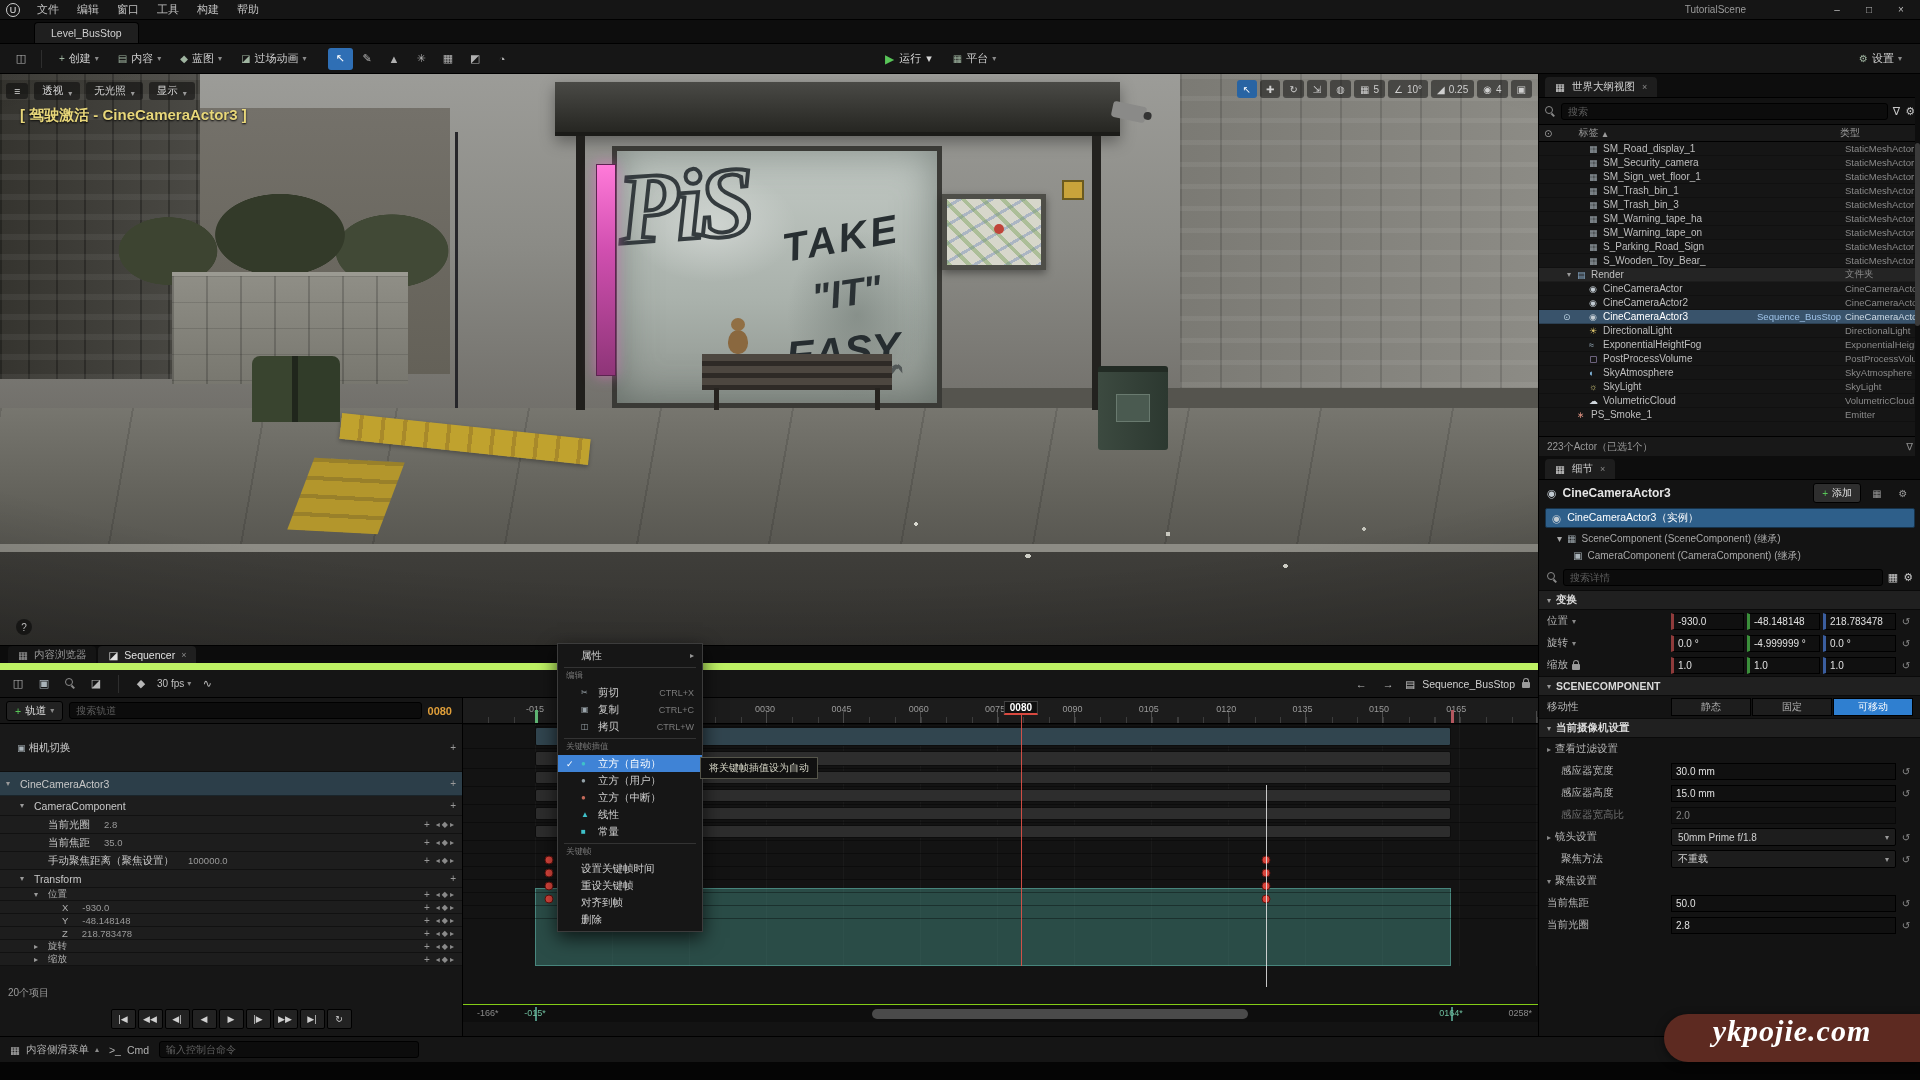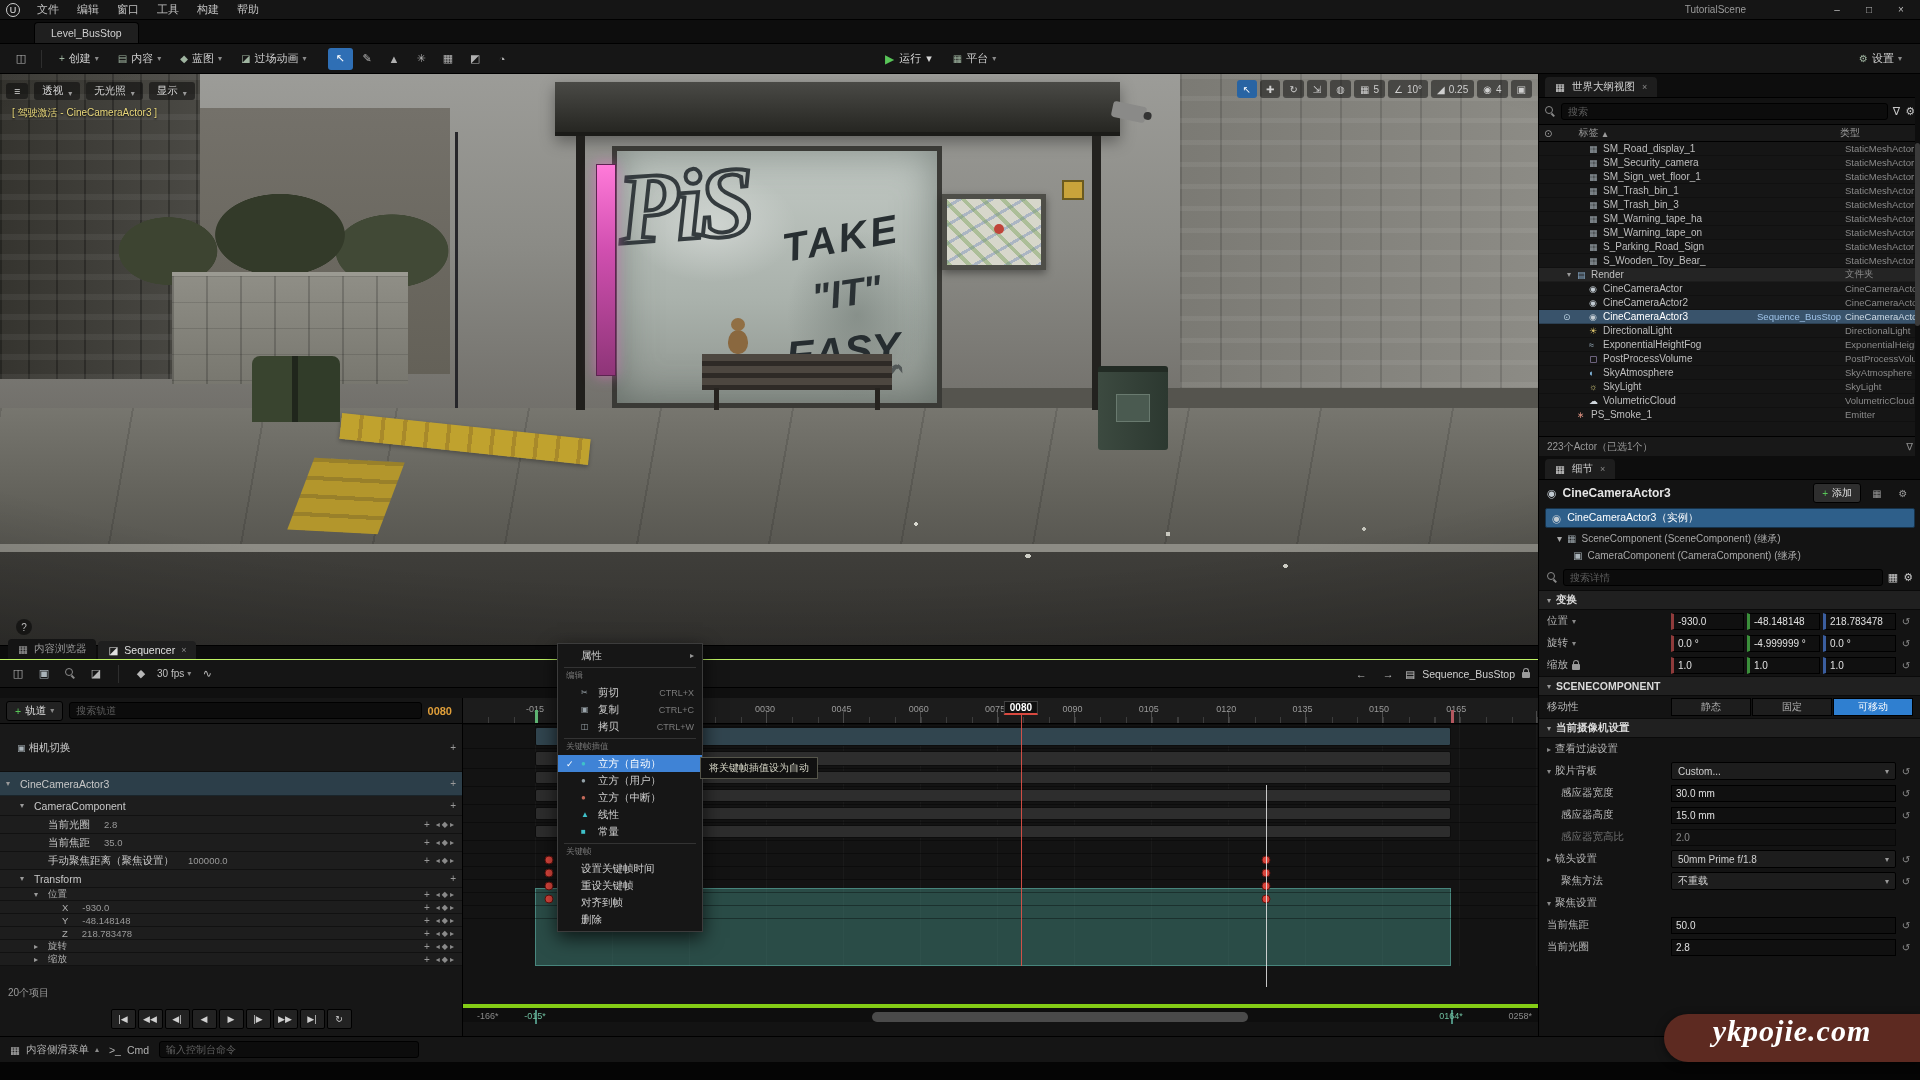--- a/index.html
+++ b/index.html
@@ -136,21 +136,21 @@
 .curb{left:0;top:470px;width:1538px;height:8px;background:#8d8c85}
 .road{left:0;top:478px;width:1538px;height:93px;background:linear-gradient(180deg,#3f3e3a,#343330)}
 .debris{left:860px;top:420px;width:560px;height:100px;background:radial-gradient(4px 3px at 10% 30%,#d9d9d0 0 60%,transparent 61%),radial-gradient(5px 3px at 30% 62%,#cfcfc6 0 60%,transparent 61%),radial-gradient(4px 4px at 55% 40%,#c9c9c0 0 60%,transparent 61%),radial-gradient(4px 3px at 76% 72%,#d2d2c9 0 60%,transparent 61%),radial-gradient(3px 3px at 90% 35%,#c5c5bc 0 60%,transparent 61%)}
 .seccam{left:1112px;top:30px;width:34px;height:16px;background:#8a8a88;border-radius:3px;transform:rotate(12deg)}
 .seccam::after{content:"";position:absolute;right:-6px;top:4px;width:8px;height:8px;background:#333;border-radius:50%}
 .ysign{left:1062px;top:106px;width:22px;height:20px;background:#c9a43b;border:2px solid #6b5a1e}
 .vignette{inset:0;background:radial-gradient(120% 90% at 50% 40%,transparent 55%,rgba(0,0,0,.38) 100%);pointer-events:none}
 .vp-topleft{position:absolute;left:6px;top:8px;display:flex;gap:6px;align-items:center;z-index:5}
 .vp-chip{background:rgba(10,10,10,.55);border-radius:3px;padding:2px 8px;font-size:10.5px;color:#d8d8d8;display:flex;gap:5px;align-items:flex-end}
 .vp-chip .g-chev{font-size:8px;color:#9a9a9a}
-.pilot{position:absolute;left:12px;top:32px;color:#e8d77a;font-size:10px;font-weight:normal;text-shadow:0 1px 2px #000;z-index:5}
+.pilot{position:absolute;left:20px;top:32px;color:#e8d77a;font-size:15px;font-weight:bold;text-shadow:0 1px 2px #000;z-index:5}
 .vp-topright{position:absolute;right:6px;top:6px;display:flex;gap:3px;align-items:center;z-index:5}
 .vp-tool{background:rgba(10,10,10,.5);border-radius:3px;padding:2px 6px;font-size:10px;color:#cfcfcf;display:flex;align-items:center;gap:4px;height:18px}
 .vp-tool.active{background:rgba(25,95,170,.85);color:#fff}
 .help-q{position:absolute;left:16px;bottom:10px;width:16px;height:16px;border-radius:50%;background:rgba(0,0,0,.5);color:#bbb;display:flex;align-items:center;justify-content:center;font-size:10px;z-index:5}
 
 #rightcol{position:absolute;left:1538px;top:74px;width:382px;height:962px;background:#121212;border-left:1px solid #000}
 .panel-tabs{height:24px;background:#0d0d0d;display:flex;align-items:flex-end;padding-left:6px;gap:2px;border-bottom:1px solid #000}
 .ptab{background:#1d1d1d;border-radius:4px 4px 0 0;padding:3px 10px;font-size:10.5px;color:#d0d0d0;display:flex;gap:7px;align-items:center}
 .ptab .g-x{color:#888;font-size:9px}
 #outliner{position:absolute;left:0;top:0;width:382px;height:382px;display:flex;flex-direction:column}
@@ -197,21 +197,21 @@
 .numbox.plain{border-left-width:1px;border-left-color:#000}
 .reset{width:14px;color:#8a8a8a;font-size:10px;text-align:center;flex-shrink:0}
 .ddrop{flex:1;height:18px;background:#1d1d1d;border:1px solid #000;border-radius:2px;display:flex;align-items:center;justify-content:space-between;padding:0 6px;font-size:10px;color:#d0d0d0}
 .ddrop .g-chev{font-size:8px;color:#9a9a9a}
 .seg{display:flex;flex:1;gap:1px}
 .segbtn{flex:1;height:18px;background:#1d1d1d;border:1px solid #000;display:flex;align-items:center;justify-content:center;font-size:10px;color:#b0b0b0}
 .segbtn.on{background:#2f7fd0;color:#fff}
 .dim{opacity:.55}
 
 #sequencer{position:absolute;left:0;top:645px;width:1538px;height:391px;background:#101010;border-top:1px solid #000}
-.seq-tabs{height:14px;background:#0c0c0c;display:flex;align-items:flex-end;padding-left:8px;gap:2px;border-bottom:1px solid #bef264}
+.seq-tabs{height:24px;background:#0c0c0c;display:flex;padding-left:8px;gap:2px;border-bottom:7px solid #bef264}
 .stab{background:#141414;border-radius:4px 4px 0 0;padding:3px 10px;font-size:10.5px;color:#9a9a9a;display:flex;gap:6px;align-items:center}
 .stab.active{background:#1f1f1f;color:#e0e0e0}
 .stab .g-x{font-size:9px;color:#888}
 .seq-toolbar{height:28px;display:flex;align-items:center;gap:6px;padding:0 8px;background:#151515;border-bottom:1px solid #000}
 .sq-ico{width:20px;height:18px;display:flex;align-items:center;justify-content:center;color:#b8b8b8;font-size:11px}
 .fps{display:flex;align-items:center;gap:3px;font-size:10px;color:#c0c0c0}
 .fps .g-chev{font-size:8px;color:#8a8a8a}
 .seq-crumb{margin-left:auto;display:flex;align-items:center;gap:7px;font-size:10.5px;color:#d0d0d0}
 .seq-left{position:absolute;left:0;top:52px;width:463px;bottom:0;background:#161616;border-right:1px solid #000}
 .addrow{height:26px;display:flex;align-items:center;gap:6px;padding:0 6px;border-bottom:1px solid #000}
@@ -255,21 +255,21 @@
 .lane.bar .lanebar{display:block}
 .lane.sel2 .lanebar{display:block;background:#31454f}
 .lane.cam .lanebar{display:block;border-radius:0;background-image:repeating-linear-gradient(90deg,rgba(0,0,0,.85) 0 1px,rgba(255,255,255,.05) 1px 2px,rgba(0,0,0,0) 2px 57px),repeating-linear-gradient(90deg,transparent 0 16px,rgba(186,92,190,.25) 16px 24px,transparent 24px 57px),linear-gradient(180deg,#262336 0%,#191726 55%,#0f0e17 100%)}
 .kf{display:none;position:absolute;top:50%;width:9px;height:9px;border-radius:50%;background:#d9453c;border:1px solid #5e120e;transform:translate(-50%,-50%);z-index:6}
 .lane.keys .kf{display:block}
 .kfl{left:8%}.kfr{left:74.7%}
 .teal{position:absolute;left:6.7%;right:8.1%;top:164px;height:78px;background:rgba(72,146,136,.45);border:1px solid rgba(100,190,178,.5);z-index:1}
 .whiteline{position:absolute;left:74.7%;top:87px;height:202px;width:1px;background:rgba(230,230,230,.85);z-index:7}
 .phline{position:absolute;left:51.9%;top:8px;height:260px;width:1px;background:rgba(226,82,72,.9);z-index:7}
 .phlabel{position:absolute;left:51.9%;top:3px;transform:translateX(-50%);background:#0f0f0f;border:1px solid #444;border-bottom:2px solid #d9493f;padding:0 5px;font-size:10px;font-weight:bold;color:#fff;z-index:8}
-.rangebar{position:absolute;left:0;right:0;bottom:14px;height:18px;background:#0e0e0e;border-top:4px solid #84cc16}
+.rangebar{position:absolute;left:0;right:0;bottom:14px;height:18px;background:#0e0e0e;border-top:1px solid #84cc16}
 .rb-handle{position:absolute;left:38%;width:35%;top:4px;height:10px;background:#4a4a4a;border-radius:5px}
 .rb-lab{position:absolute;top:3px;font-size:9px;transform:translateX(-50%)}
 .rb-lab.c1{left:14px;transform:none;color:#8a8a8a}
 .rb-lab.c2{left:6.7%;color:#6fbf9f}
 .rb-lab.c3{left:91.9%;color:#6fbf9f}
 .rb-lab.c4{right:6px;left:auto;transform:none;color:#8a8a8a}
 .rb-tick{position:absolute;top:2px;width:2px;height:14px}
 .rb-tick.t1{left:6.7%;background:#4e8f7f}
 .rb-tick.t2{left:91.9%;background:#4e8f7f}
 
@@ -771,33 +771,20 @@
         <span class="g-tri-d"></span>
         <span>当前摄像机设置</span>
       </div>
     <div class="drow">
       <span class="dlabel">
           <span class="g-tri-r"></span>
           <span>查看过滤设置</span>
         </span>
     </div>
     <div class="drow">
-      <span class="dlabel">
-          <span class="g-tri-d"></span>
-          <span>胶片背板</span>
-        </span>
-      <div class="dval">
-          <div class="ddrop">
-            <span>Custom...</span>
-            <span class="g-chev"></span>
-          </div>
-          <span class="reset g-undo"></span>
-        </div>
-    </div>
-    <div class="drow">
       <span class="dlabel" style="padding-left:14px">
           <span>感应器宽度</span>
         </span>
       <div class="dval">
           <div class="numbox plain">30.0 mm</div>
           <span class="reset g-undo"></span>
         </div>
     </div>
     <div class="drow">
       <span class="dlabel" style="padding-left:14px">

